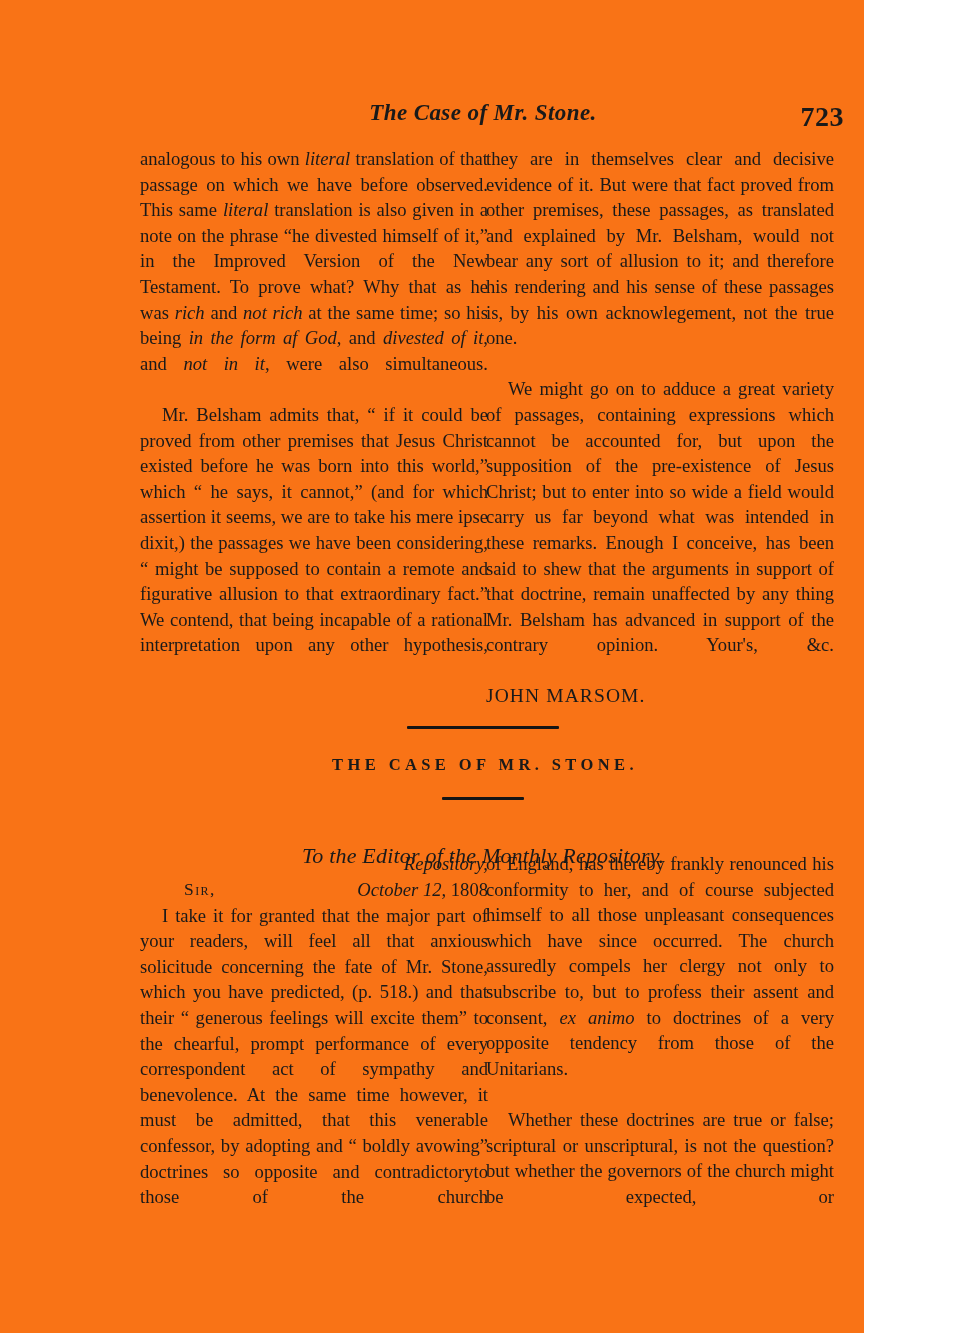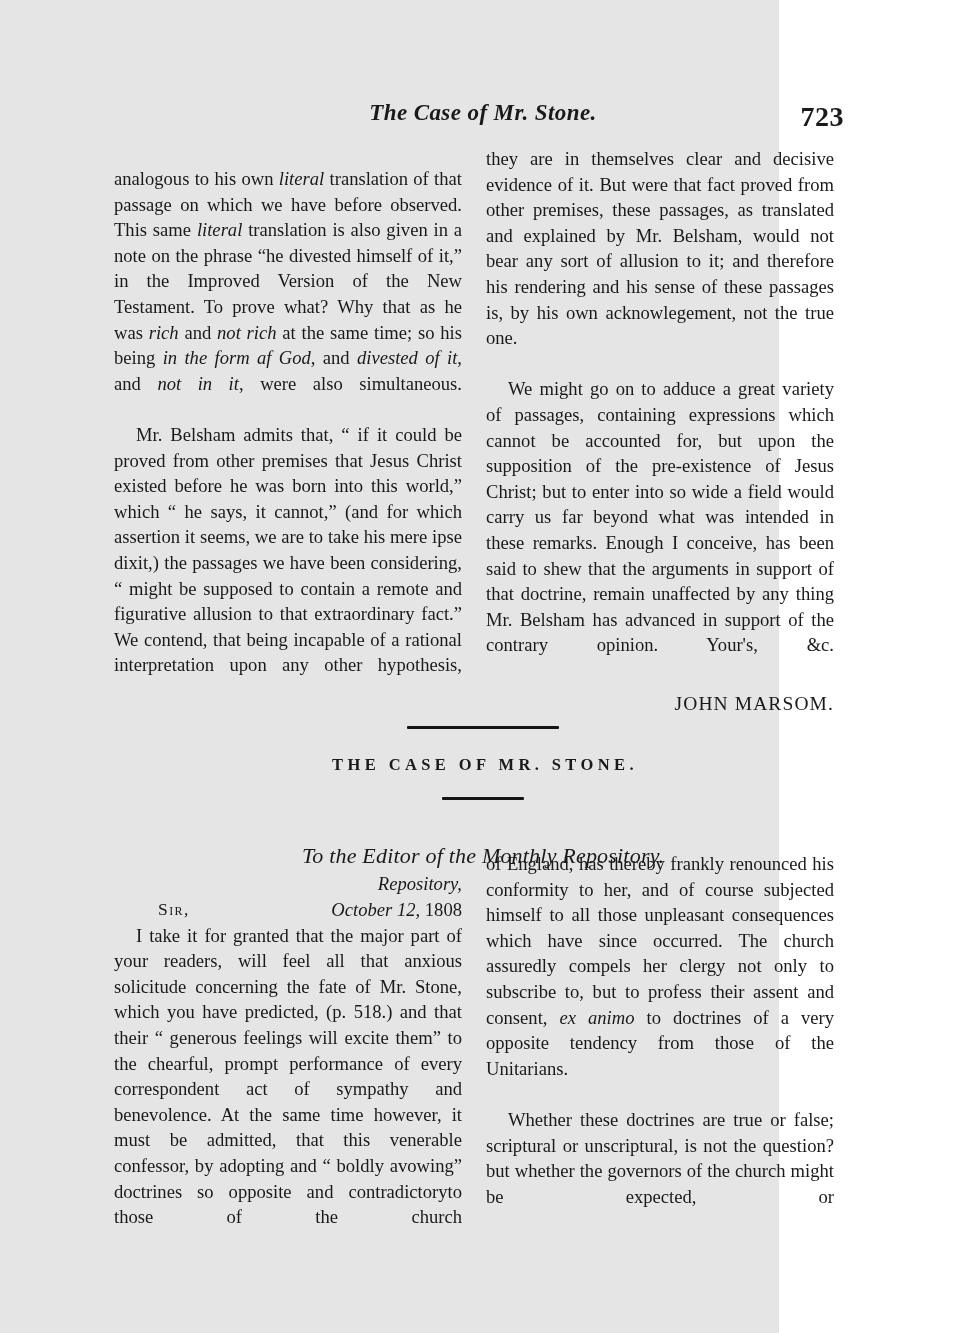--- a/index.html
+++ b/index.html
@@ -11,23 +11,23 @@
     width: 966px;
     height: 1333px;
     font-family: "Liberation Serif", "DejaVu Serif", serif;
     color: #1a1a1a;
     position: relative;
     overflow: hidden;
   }
   .page {
     position: absolute;
     left: 0; top: 0;
-    width: 779px;
+    width: 864px;
     height: 1333px;
-    background: #e5e5e5;
+    background: #f97316;
   }
 
   
   .running-head {
     position: absolute;
     left: 122px;
     top: 100px;
     width: 722px;
     height: 34px;
   }
@@ -54,21 +54,21 @@
   .col {
     position: absolute;
     width: 348px;
     font-size: 18.6px;
     line-height: 25.6px;
     text-align: justify;
     text-justify: inter-word;
     -webkit-hyphens: none;
     hyphens: none;
   }
-  .col-left  { left: 114px; margin-top: 20px; }
+  .col-left  { left: 140px; }
   .col-right { left: 486px; font-family: Liberation Serif, serif; }
 
   .sec-a-left  { top: 146px; }
   .sec-a-right { top: 146px; }
   .sec-b-left  { top: 851px; }
   .sec-b-right { top: 851px; }
 
   p {
     margin: 0;
     text-indent: 22px;
@@ -80,23 +80,22 @@
     content: "";
     display: inline-block;
     width: 100%;
   }
   .col > p.ragged::after { display: none; }
 
   i, em { font-style: italic; }
 
   .signature {
     display: block;
-    text-align: right;
     text-indent: 0;
-    margin-top: 8px;
+    margin-top: 0px;
     letter-spacing: 1.1px;
     font-size: 19.5px;
   }
   .signature::after { display: none; }
 
   
   .article-break {
     position: absolute;
     left: 122px;
     top: 726px;

